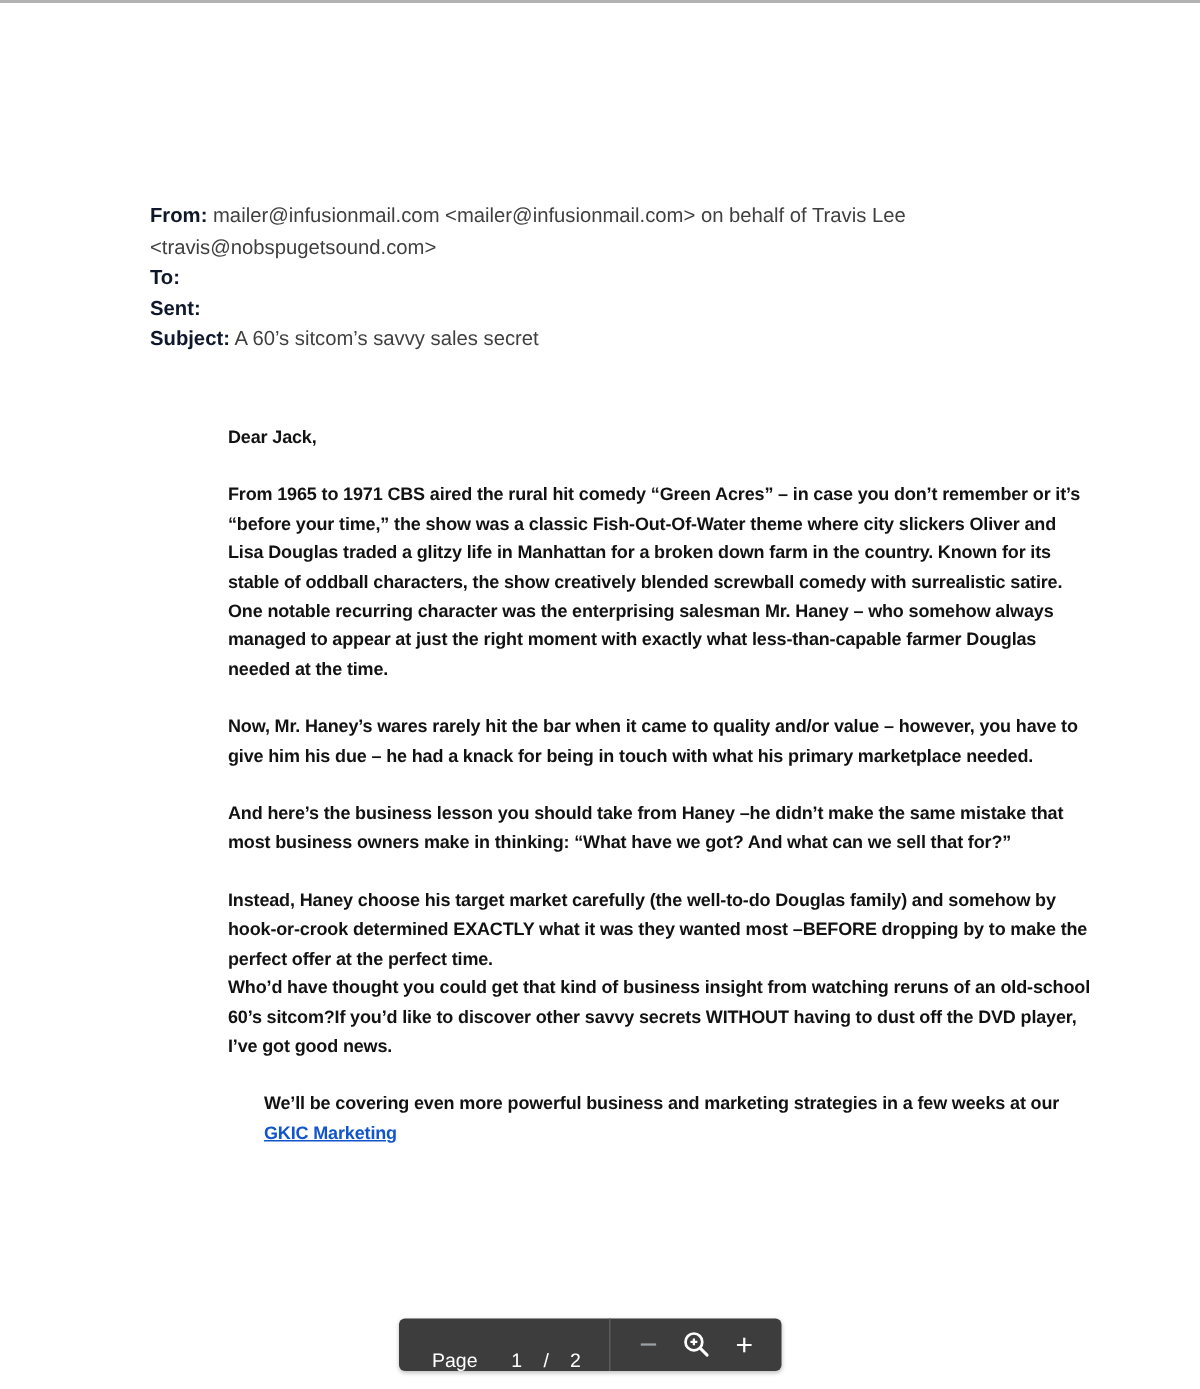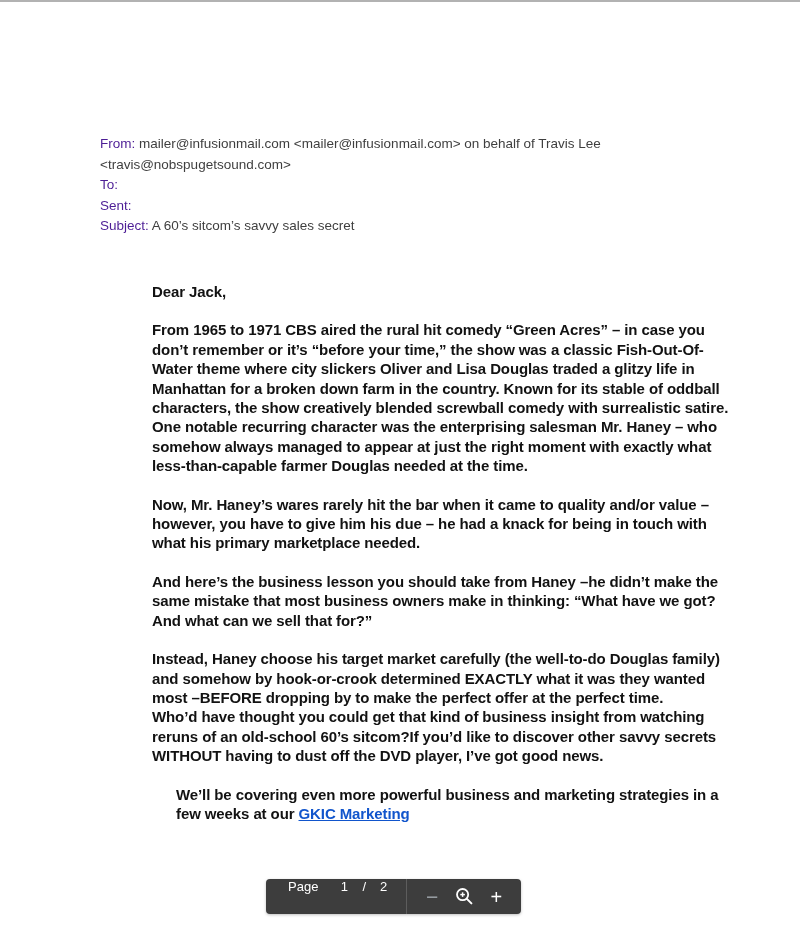--- a/index.html
+++ b/index.html
@@ -13,43 +13,43 @@
   .top-rule {
     position:absolute; top:0; left:0; width:800px; height:2px;
     background:#b2b2b2;
   }
   
   .email-header {
     position:absolute; left:100px; top:134px; width:548px;
     font-size:13.5px; line-height:20.5px; color:#3f3f3f;
   }
   .email-header .hline { margin:0; }
-  .hlabel { font-weight:normal; color:#4c1d95; }
+  .hlabel { font-weight:bold; color:#0f172a; }
   
   .email-body {
     position:absolute; left:152px; top:282px; width:578px;
-    font-size:15px; font-weight:bold; line-height:19.4px;
+    font-size:12px; font-weight:bold; line-height:19.4px;
     color:#121212; letter-spacing:-0.1px;
   }
   .email-body p { margin:0 0 19px 0; white-space:pre-wrap; }
   .email-body .last-line { margin-bottom:0;margin-left:24px; }
   a.body-link {
     color:#1155cc; text-decoration:underline; cursor:pointer;
     font-weight:bold;
   }
   
   .pdf-toolbar {
     position:absolute; left:266px; top:879px; height:35px;
     background:#3d3d3d; border-radius:4px;
     display:flex; align-items:stretch;
     color:#ffffff; font-size:13px;
     box-shadow:0 1px 3px rgba(0,0,0,0.25);
   }
   .tb-left {
-    display:flex; align-items:flex-start;
+    display:flex; align-items:flex-end;
     padding:0 19px 0 22px;
   }
   .tb-left span { display:inline-block; }
   .tb-page-label { margin-right:22px; }
   .tb-current { margin-right:14px; min-width:8px; text-align:center; cursor:text; }
   .tb-sep { margin-right:14px; }
   .tb-total { }
   .tb-divider { width:1px; background:#5d5d5d; }
   .tb-right {
     display:flex; align-items:center; gap:6px;

